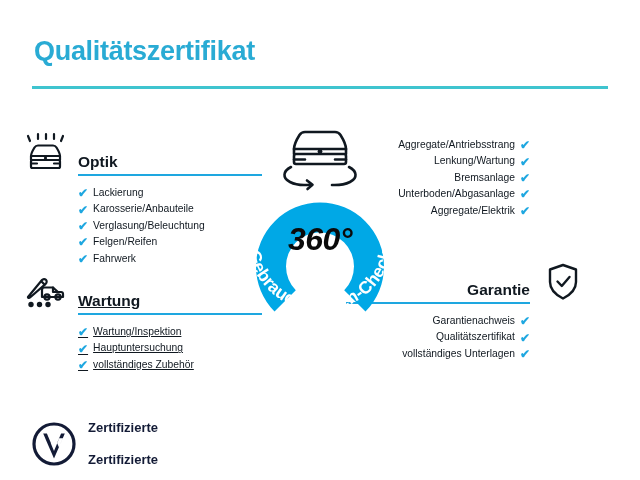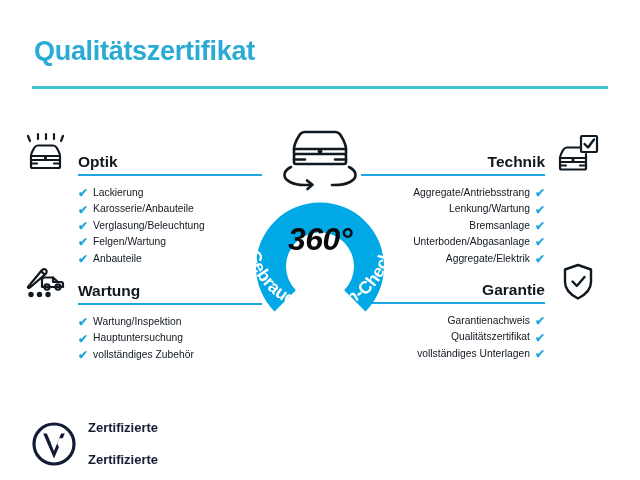--- a/index.html
+++ b/index.html
@@ -14,21 +14,20 @@
     overflow: hidden;
     position: relative;
     color: #101820;
   }
 
   .page {
     position: absolute;
     inset: 0;
     width: 608px;
     height: 480px;
-    padding-left: 15px;
   }
 
   
   .title {
     position: absolute;
     left: 34px;
     top: 36px;
     font-size: 27px;
     font-weight: bold;
     letter-spacing: -0.3px;
@@ -42,21 +41,21 @@
     width: 576px;
     height: 3px;
     background: #3fc4cf;
   }
 
   
   .section {
     position: absolute;
   }
   .sec-optik   { left: 22px;  top: 128px; width: 250px; }
-  .sec-wartung { left: 22px;  top: 257px; width: 250px; }
+  .sec-wartung { left: 22px;  top: 267px; width: 250px; text-decoration: underline; }
   .sec-technik { right: 22px; top: 128px; width: 250px; }
   .sec-garantie{ right: 22px; top: 256px; width: 250px; }
 
   .sec-head {
     display: flex;
     align-items: flex-end;
     height: 48px;
   }
   .sec-head.right { flex-direction: row-reverse; }
 
@@ -209,25 +208,25 @@
       <li>
           <span class="tick">✔</span>
           <span>Karosserie/Anbauteile</span>
         </li>
       <li>
           <span class="tick">✔</span>
           <span>Verglasung/Beleuchtung</span>
         </li>
       <li>
           <span class="tick">✔</span>
-          <span>Felgen/Wartung</span>
-        </li>
-      <li>
-          <span class="tick">✔</span>
-          <span>Anbauteile</span>
+          <span>Felgen/Reifen</span>
+        </li>
+      <li>
+          <span class="tick">✔</span>
+          <span>Fahrwerk</span>
         </li>
     </ul>
   </div>
 
   <div class="section sec-wartung">
     <div class="sec-head">
       <span class="sec-icon">
         <svg viewBox="0 0 46 44" width="46" height="44" fill="none" stroke="#101820" stroke-width="2.2" stroke-linecap="round" stroke-linejoin="round">
           <path d="M6 26 L20 9 C21 7.8 22.8 7.7 23.9 8.8 C25 9.9 24.9 11.7 23.7 12.8 L8 26.5 C7.3 27.1 6.6 27 6 26.4 Z"></path>
           <path d="M19.5 10.5 L22.5 13.5"></path>
@@ -255,38 +254,20 @@
           <span>Hauptuntersuchung</span>
         </li>
       <li>
           <span class="tick">✔</span>
           <span>vollständiges Zubehör</span>
         </li>
     </ul>
   </div>
 
   <div class="section sec-technik">
-    <div class="sec-head right">
-      <span class="sec-icon">
-        <svg viewBox="0 0 46 44" width="46" height="44" fill="none" stroke="#101820" stroke-width="2.2" stroke-linecap="round">
-          <path d="M5 30 L5 26 C5 23.5 7 20 8.5 17.5 C9.3 16.2 10.5 15.5 12 15.5 L25 15.5" stroke-linejoin="round"></path>
-          <path d="M31 22 L31 26 L31 30"></path>
-          <path d="M5 26 L31 26"></path>
-          <rect x="5" y="30" width="26" height="7.5" rx="1.5" stroke-linejoin="round"></rect>
-          <path d="M5 33.5 L11 33.5 M25 33.5 L31 33.5"></path>
-          <circle cx="18" cy="28" r="1.5" fill="#101820" stroke="none"></circle>
-          <rect x="26" y="4" width="16" height="16" rx="1" stroke-linejoin="round"></rect>
-          <path d="M29.5 12 L33 15.5 L39 7.5" stroke-width="2.4" stroke-linejoin="round"></path>
-        </svg>
-      </span>
-      <div class="head-text-wrap">
-        <div class="sec-title">Technik</div>
-        <div class="sec-rule"></div>
-      </div>
-    </div>
     <ul class="check-list">
       <li>
           <span>Aggregate/Antriebsstrang</span>
           <span class="tick">✔</span>
         </li>
       <li>
           <span>Lenkung/Wartung</span>
           <span class="tick">✔</span>
         </li>
       <li>

